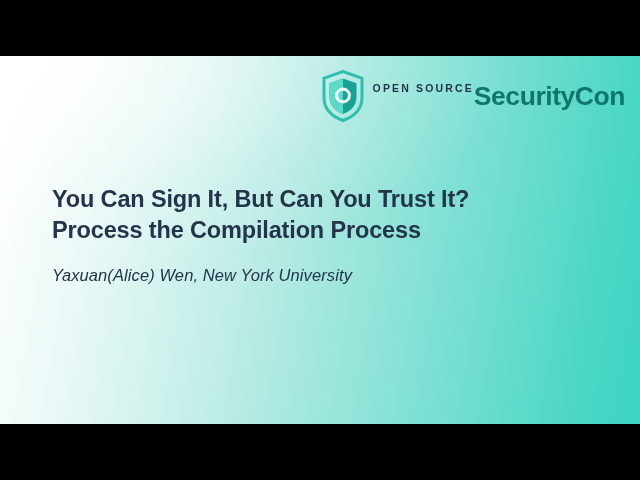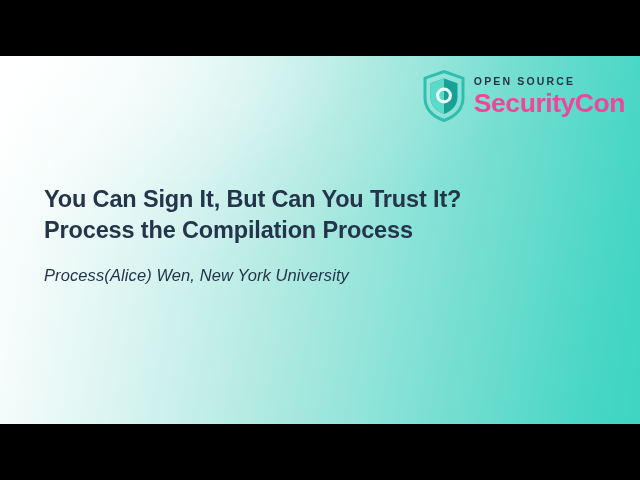--- a/index.html
+++ b/index.html
@@ -76,43 +76,43 @@
   .logo {
     position: absolute;
     right: 15px;
     top: 14px;
     display: flex;
     align-items: center;
     gap: 9px;
     z-index: 3;
   }
   .logo-shield { width: 42px; height: 52px; display: block; }
-  .logo-words { display: flex; flex-direction: column; justify-content: center; }
+  .logo-words { display: flex; flex-direction: row; justify-content: center; }
   .logo-kicker {
     font-size: 10.5px;
     font-weight: bold;
     letter-spacing: 2.15px;
     color: #24344b;
     line-height: 1;
     margin-bottom: 3px;
     white-space: nowrap;
   }
   .logo-wordmark {
     font-size: 26.5px;
     font-weight: bold;
-    color: #ec4899;
+    color: #0f766e;
     line-height: 1;
     letter-spacing: -0.45px;
     white-space: nowrap;
   }
 
   
   .talk-block {
     position: absolute;
-    left: 44px;
+    left: 52px;
     top: 128px;
     width: 576px;
     z-index: 3;
   }
   .talk-title {
     font-size: 23.5px;
     font-weight: bold;
     color: #24344b;
     line-height: 1.33;
     letter-spacing: -0.15px;
@@ -156,19 +156,19 @@
       </svg>
       <div class="logo-words">
         <div class="logo-kicker">OPEN SOURCE</div>
         <div class="logo-wordmark">SecurityCon</div>
       </div>
     </div>
 
     <div class="talk-block">
       <div class="talk-title">You Can Sign It, But Can You Trust It?</div>
       <div class="talk-title">Process the Compilation Process</div>
-      <div class="talk-presenter">Process(Alice) Wen, New York University</div>
+      <div class="talk-presenter">Yaxuan(Alice) Wen, New York University</div>
     </div>
   </div>
 
   <div class="letterbox bottom"></div>
 
 </div>
 
 </body></html>

